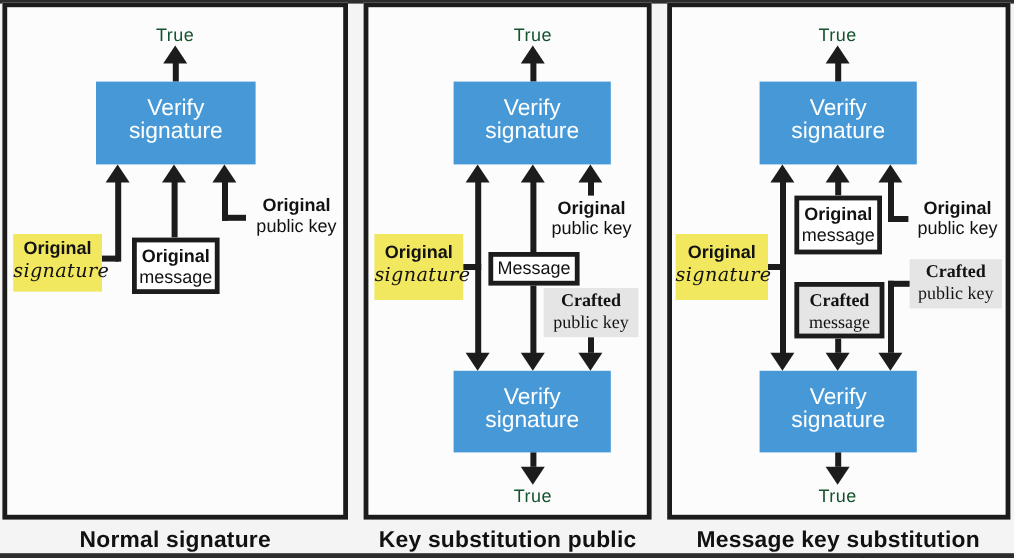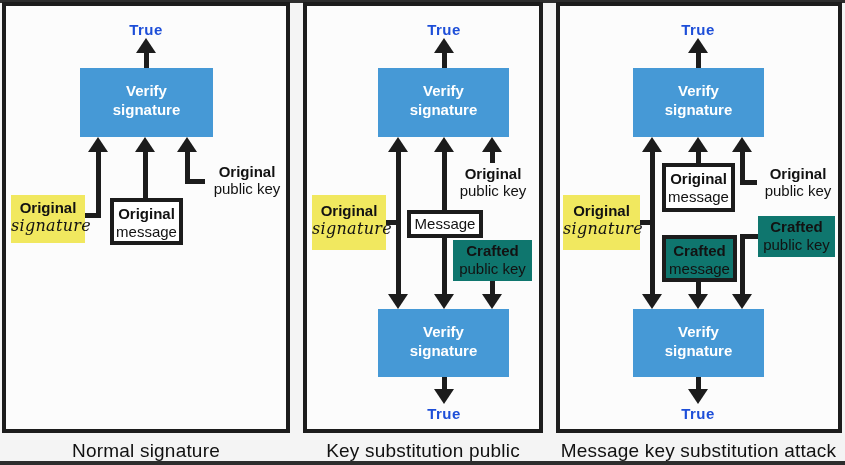--- a/index.html
+++ b/index.html
@@ -22,54 +22,54 @@
     border-left:10px solid transparent; border-right:10px solid transparent;
     border-bottom:15px solid #1c1c1c;
   }
   .tri-dn {
     position:absolute; width:0; height:0;
     border-left:10px solid transparent; border-right:10px solid transparent;
     border-top:15px solid #1c1c1c;
   }
   .true-label {
     position:absolute; text-align:center;
-    font-weight:bold; font-size:15px; color:#1d4ed8; letter-spacing:.4px;
+    font-weight:normal; font-size:15px; color:#14532d; letter-spacing:.4px;
   }
   .bluebox {
     position:absolute; background:#4699d6; color:#ffffff;
-    text-align:center; font-size:15px; line-height:19px;
-    white-space:pre-line; padding-top:13px;font-weight:bold;
+    text-align:center; font-size:19px; line-height:19px;
+    white-space:pre-line; padding-top:13px;
   }
   .labelbox {
     position:absolute; text-align:center; color:#121212;
     font-size:15px; line-height:18px; padding-top:4px; z-index:2;
   }
   .labelbox .l1 { font-weight:bold; display:block; }
   .labelbox .l2 { font-weight:normal; display:block; }
   .labelbox .script {
     font-family:"DejaVu Serif", serif; font-style:italic;
     font-size:16px; letter-spacing:.3px;
   }
   .yellow { background:#f1e85f; }
-  .pink   { background:#0f766e; }
+  .pink   { background:#e5e5e5;font-family:Liberation Serif, serif; }
   .whitebox { background:#ffffff; border:4px solid #1c1c1c; padding-top:3px; }
   .borderedpink { border:4px solid #1c1c1c; padding-top:3px; }
   .freelabel {
     position:absolute; text-align:center; color:#121212;
     font-size:15px; line-height:17px; z-index:2;
   }
   .freelabel .l1 { font-weight:bold; display:block; }
   .freelabel .l2 { font-weight:normal; display:block; }
   .msg-single {
     position:absolute; background:#ffffff; border:4px solid #1c1c1c;
     text-align:center; font-size:15px; line-height:20px; color:#121212; z-index:2;
   }
   .caption {
     position:absolute; top:440px; text-align:center;
-    font-weight:normal; font-size:19px; color:#111111; letter-spacing:.2px;
+    font-weight:bold; font-size:19px; color:#111111; letter-spacing:.2px;
   }
 </style>
 </head>
 <body>
 
 <div class="edge-strip" style="top:0;height:3px;"></div>
 <div class="edge-strip" style="top:461px;height:4px;"></div>
 
 <div class="panel" style="left:2px;width:288px;">
   <div class="true-label" style="left:70px;top:15px;width:140px;">True</div>

